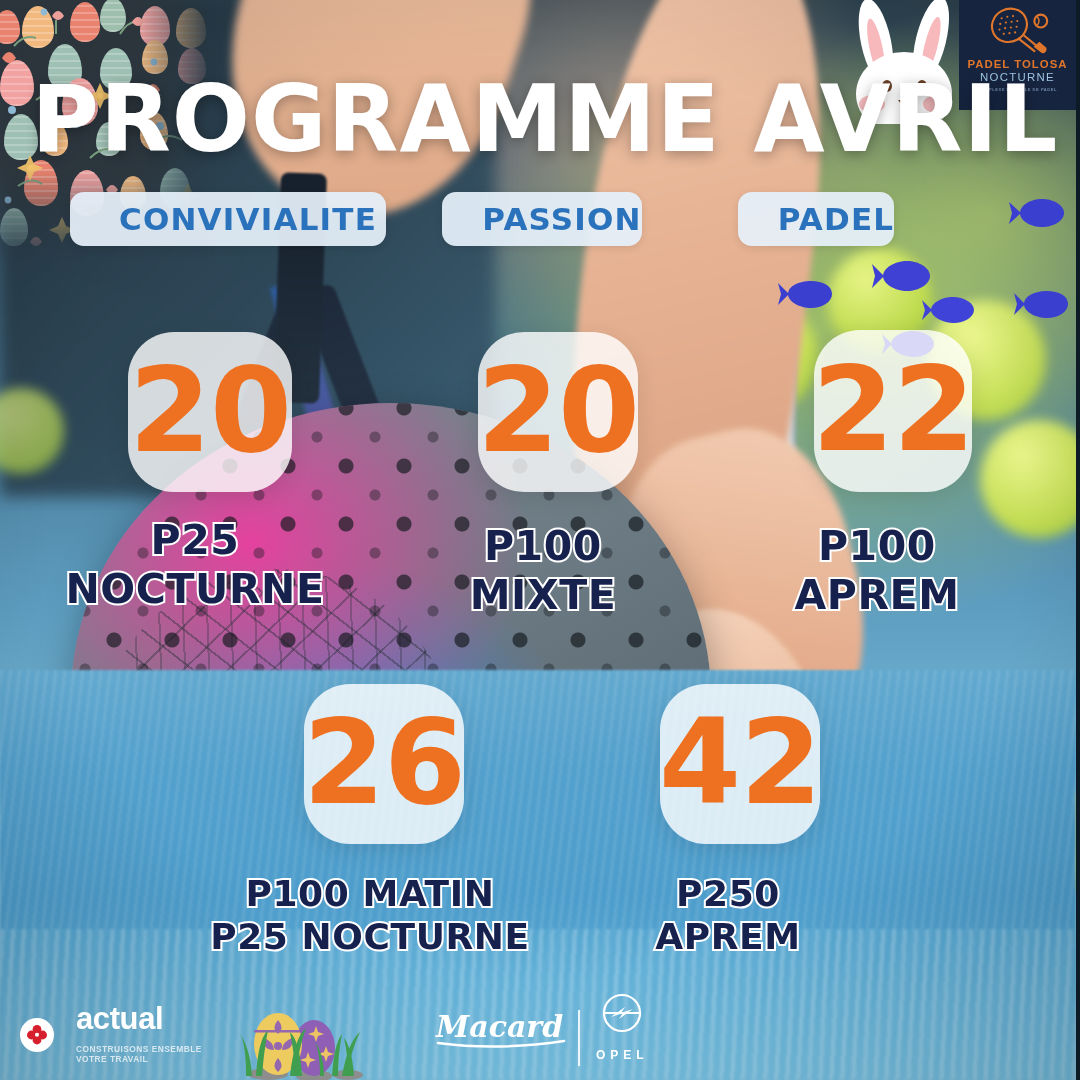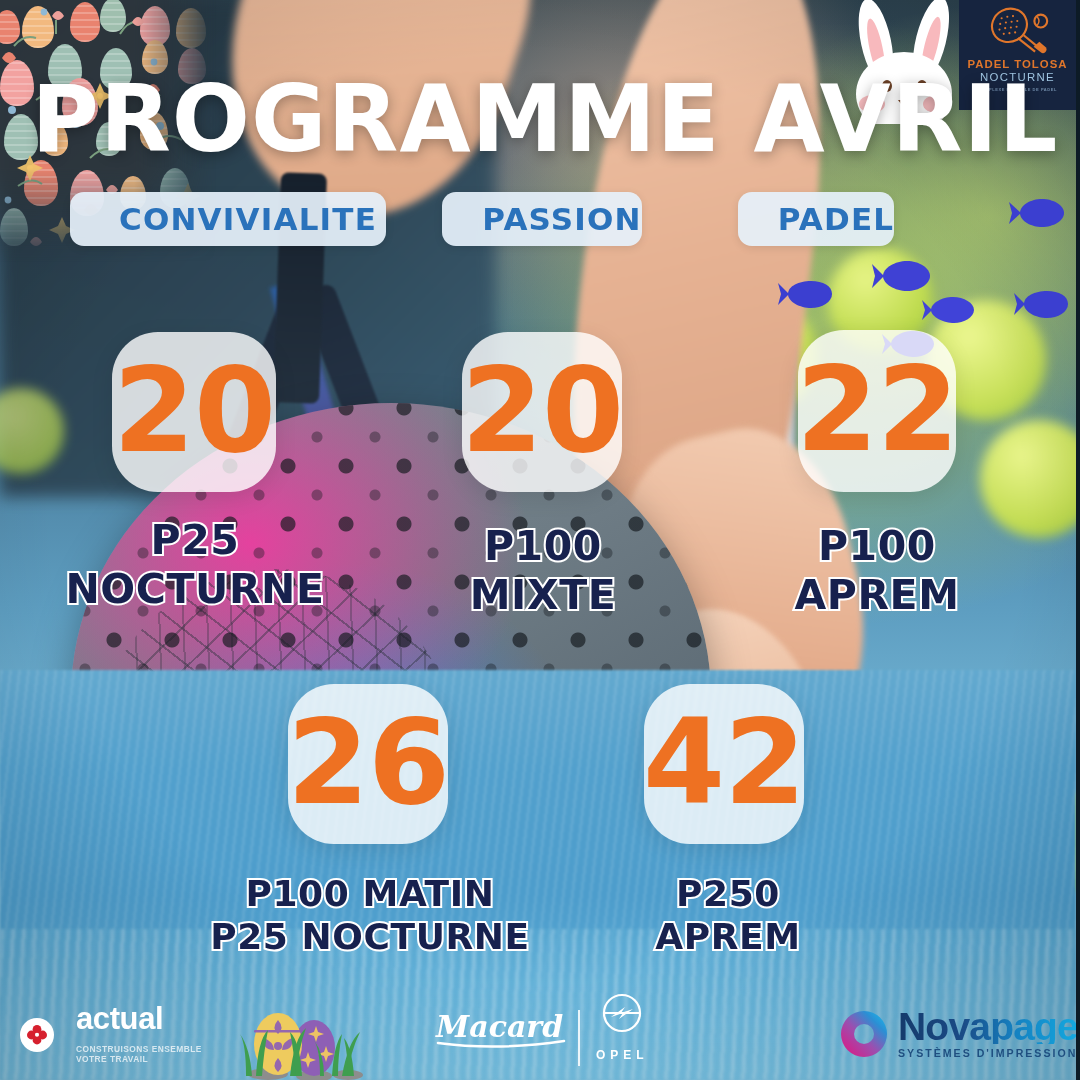--- a/index.html
+++ b/index.html
@@ -191,20 +191,21 @@
   #pill-0 { left:70px;  width:316px; }
   #pill-1 { left:442px; width:200px; }
   #pill-2 { left:738px; width:156px; }
 
   
   .card {
     position:absolute; border-radius:46px;
     background:rgba(255,255,255,.80);
     display:flex; align-items:center; justify-content:center;
     box-shadow:0 6px 22px rgba(0,0,0,.10);
+    margin-left:16px;
   }
   .card .num {
     color:#ee7122; font-size:118px; font-weight:800; line-height:1;
     font-family:"DejaVu Sans","Liberation Sans",sans-serif;
     margin-top:-4px; letter-spacing:-1px;
   }
   .card-label {
     position:absolute; text-align:center;
     color:#17214e; font-weight:800; line-height:1.20;
     font-family:"DejaVu Sans","Liberation Sans",sans-serif;
@@ -542,32 +543,15 @@
 
     <div class="sp-opel">
       <svg width="42" height="42" viewBox="0 0 42 42" aria-hidden="true">
         <circle cx="21" cy="21" r="18" fill="none" stroke="#ffffff" stroke-width="2.2"></circle>
         <path d="M3 21 H39" stroke="#ffffff" stroke-width="2.2"></path>
         <path d="M10 25 L24 15 L20 21 L32 17 L18 27 L22 21 Z" fill="#ffffff"></path>
       </svg>
       <div class="sp-opel-name">OPEL</div>
     </div>
 
-    <div class="sp-novapage">
-      <svg width="52" height="52" viewBox="0 0 52 52" aria-hidden="true">
-        <defs>
-          <linearGradient id="npg" x1="0" y1="1" x2="1" y2="0">
-            <stop offset="0%" stop-color="#e5127d"></stop>
-            <stop offset="45%" stop-color="#9b4fb0"></stop>
-            <stop offset="75%" stop-color="#2b8fd4"></stop>
-            <stop offset="100%" stop-color="#18c3f0"></stop>
-          </linearGradient>
-        </defs>
-        <path d="M26 3 a23 23 0 1 0 0 46 a23 23 0 1 0 0 -46 z M26 16 a10 10 0 1 1 0 20 a10 10 0 1 1 0 -20 z" fill="url(#npg)" fill-rule="evenodd"></path>
-      </svg>
-      <div class="np-txt">
-        <div class="np-name">Novapage</div>
-        <div class="np-tag">SYSTÈMES D'IMPRESSION</div>
-      </div>
-    </div>
 
   </div>
 </div>
 
 </body></html>

